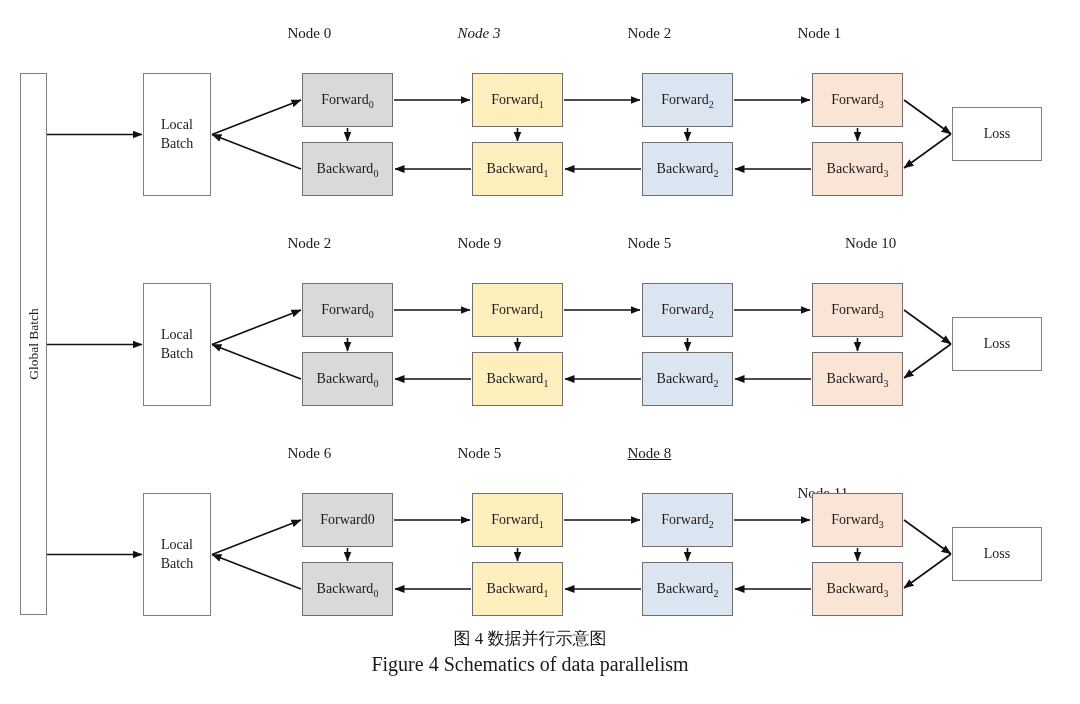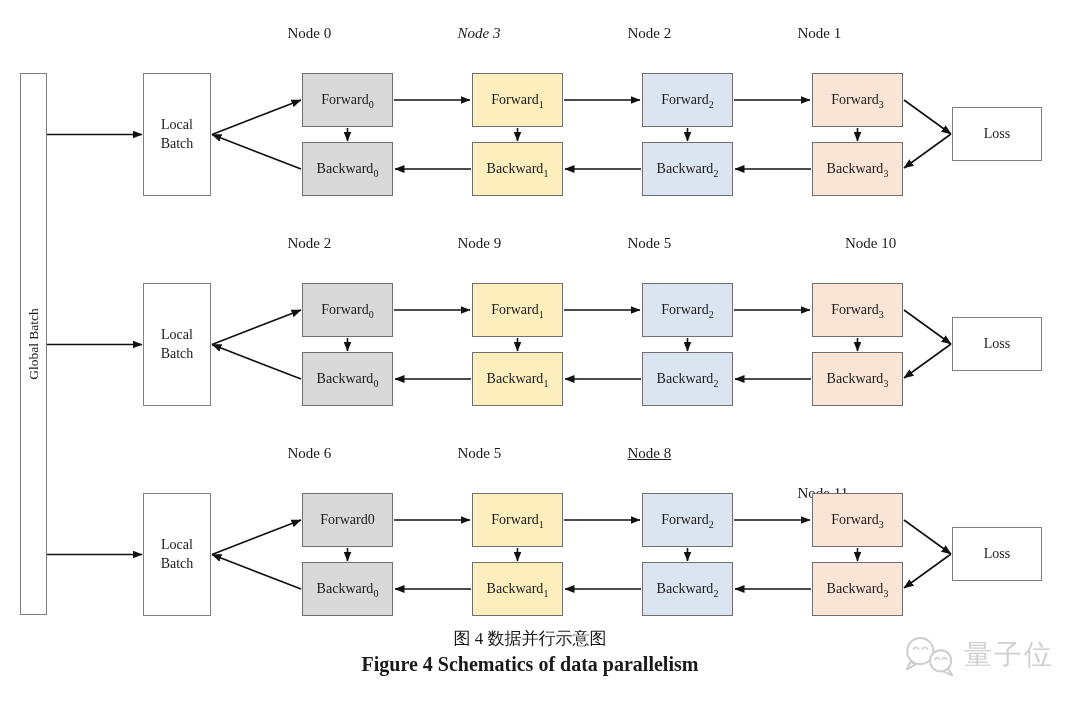--- a/index.html
+++ b/index.html
@@ -15,21 +15,21 @@
   .whitebox{border:1px solid #7f7f7f;background:#ffffff;}
   .lbl{display:inline-block;text-align:center;line-height:1.35;}
   .lbl sub{font-size:10px;line-height:0;}
   .node-label{
     position:absolute;width:120px;text-align:left;font-size:15px;
     line-height:16px;white-space:nowrap;
   }
   #arrows{position:absolute;left:0;top:0;pointer-events:none;}
   .caption{position:absolute;left:0;width:1060px;text-align:center;}
   #caption-zh{top:627px;font-size:17px;text-align:center;}
-  #caption-en{top:653px;font-size:20px;font-weight:bold;}
+  #caption-en{top:653px;font-size:20px;}
   #watermark{
     position:absolute;left:900px;top:632px;display:flex;align-items:center;gap:6px;
   }
   #watermark-text{
     font-family:"Liberation Sans","DejaVu Sans",sans-serif;font-size:28px;
     color:#d0d0d0;letter-spacing:2px;text-shadow:0 1px 0 #ffffff;
   }
   #global-batch-label{
     position:absolute;left:50%;top:50%;transform:translate(-50%,-50%) rotate(-90deg);
     white-space:nowrap;font-size:13.5px;
@@ -209,26 +209,13 @@
         <span class="lbl"><span>Backward</span><sub>3</sub></span>
       </div>
       <div class="box whitebox" style="left: 952px; top: 527px; width: 90px; height: 54px;">
         <span class="lbl">Loss</span>
       </div>
     </div>
 
   <div class="caption" id="caption-zh">图 4  数据并行示意图</div>
   <div class="caption" id="caption-en">Figure 4 Schematics of data parallelism</div>
 
-  <div id="watermark">
-    <svg width="58" height="46" viewBox="0 0 60 46">
-      <circle cx="21" cy="19" r="13.5" fill="#ffffff" stroke="#cdcdcd" stroke-width="2"></circle>
-      <path d="M11,30 L7,38 L16,33 Z" fill="#ffffff" stroke="#cdcdcd" stroke-width="2" stroke-linejoin="round"></path>
-      <path d="M14,17 a3,3 0 0 1 5.5,0" fill="none" stroke="#cdcdcd" stroke-width="1.6" stroke-linecap="round"></path>
-      <path d="M23,17 a3,3 0 0 1 5.5,0" fill="none" stroke="#cdcdcd" stroke-width="1.6" stroke-linecap="round"></path>
-      <circle cx="42" cy="29" r="11" fill="#ffffff" stroke="#cdcdcd" stroke-width="2"></circle>
-      <path d="M50,37 L54,44 L45,40 Z" fill="#ffffff" stroke="#cdcdcd" stroke-width="2" stroke-linejoin="round"></path>
-      <path d="M36,27.5 a2.6,2.6 0 0 1 4.8,0" fill="none" stroke="#cdcdcd" stroke-width="1.5" stroke-linecap="round"></path>
-      <path d="M43.5,27.5 a2.6,2.6 0 0 1 4.8,0" fill="none" stroke="#cdcdcd" stroke-width="1.5" stroke-linecap="round"></path>
-    </svg>
-    <span id="watermark-text">量子位</span>
-  </div>
 </div>
 
 </body></html>

